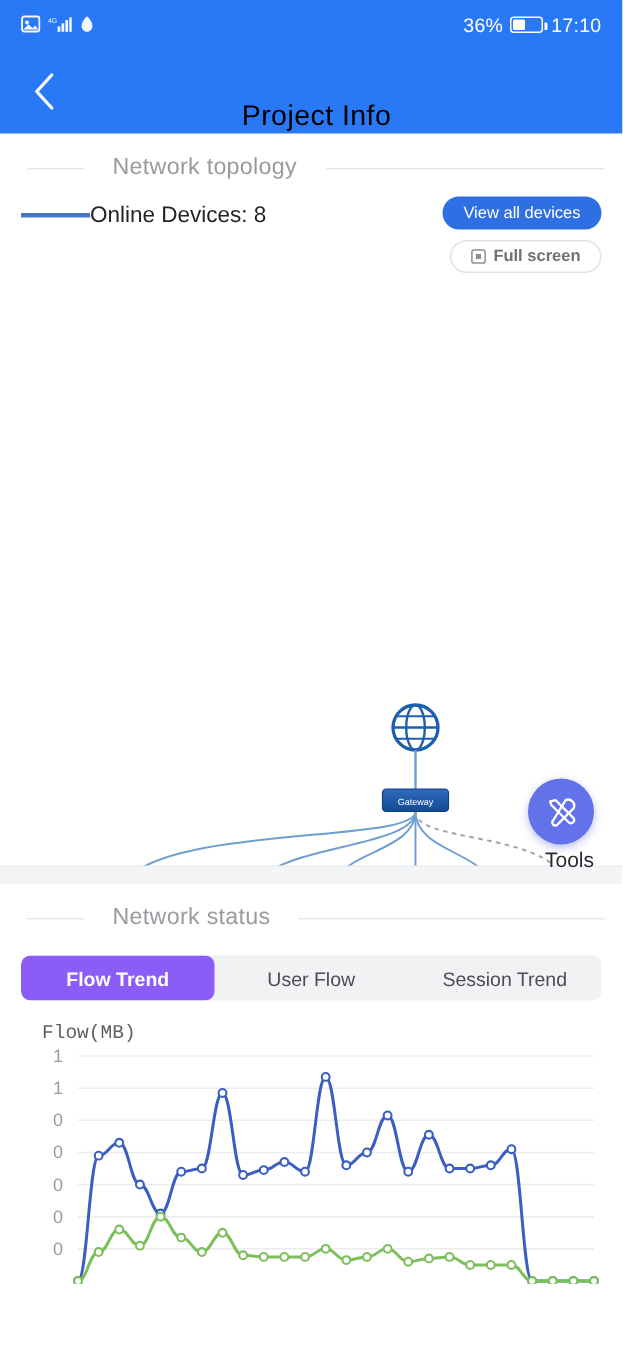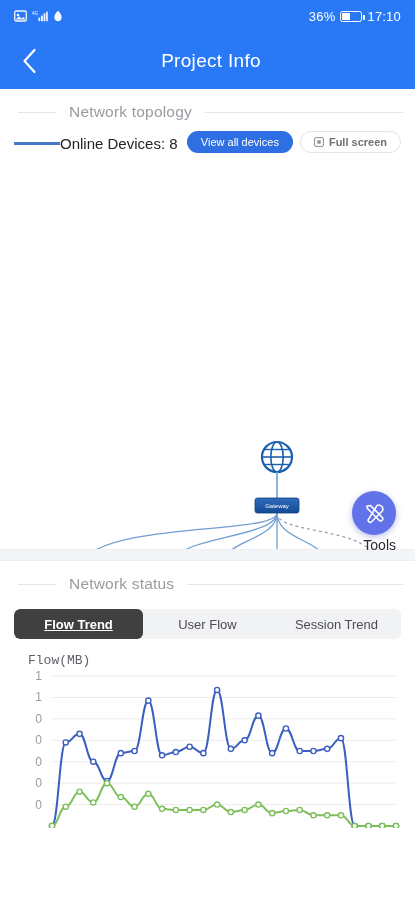--- a/index.html
+++ b/index.html
@@ -25,54 +25,54 @@
     position:relative; display:inline-block;
   }
   .battery::after{
     content:"";position:absolute;right:-3.5px;top:3px;width:2px;height:5px;
     background:#fff;border-radius:0 1px 1px 0;
   }
   .battery i{ position:absolute;left:1px;top:1px;bottom:1px;width:40%;background:#fff;border-radius:1px;display:block;}
 
   
   .navbar{
-    height:57px;background:#2979f7;color:#ffffff;
-    display:flex;align-items:center;position:relative;padding-left:7px;
+    height:57px;background:#2979f7;color:#000000;
+    display:flex;align-items:flex-end;position:relative;padding-left:7px;
   }
   .nav-back{
     position:absolute;left:12px;top:50%;transform:translateY(-50%);
     width:34px;height:34px;display:flex;align-items:center;justify-content:center;cursor:pointer;
   }
   .nav-title{
     width:100%;text-align:center;font-size:19px;font-weight:400;letter-spacing:.3px;
   }
 
   
   .sec-head{
-    display:flex;align-items:center;gap:13px;
+    display:flex;align-items:center;gap:19px;
     padding:14px 12px 4px 18px;
   }
   .sec-head .rule{ height:1px;background:#e6e6e8;flex:0 0 38px; }
   .sec-head .rule.grow{ flex:1 1 auto; }
   .sec-title{
     color:#9a9aa0;font-size:15.5px;white-space:nowrap;letter-spacing:.2px;
   }
 
   
   .topo-top{
     display:flex;justify-content:space-between;align-items:flex-start;
     padding:6px 14px 0 14px;
   }
   .legend{ padding-top:2px; }
   .legend-row{ display:flex;align-items:center;height:21px; }
   .legend-line{ width:46px;height:0; }
   .legend-line.solid{ border-top:3px solid #4a78c8; }
   .legend-line.dotted{ border-top:2.5px dotted #8a8a8e; }
   .legend-text{ font-size:15px;color:#23232a; white-space:nowrap;}
-  .topo-btns{ display:flex;align-items:flex-end;gap:7px; }
+  .topo-btns{ display:flex;flex-direction:column;align-items:flex-end;gap:7px; }
   .btn-primary{
     background:#2f6fe4;color:#fff;border:none;border-radius:13px;
     font-size:11px;padding:5px 14px;cursor:pointer;white-space:nowrap;
     font-family:inherit;
   }
   .btn-ghost{
     background:#fff;color:#6f6f77;border:1px solid #e3e3e8;border-radius:13px;
     font-size:11px;padding:4px 13px;cursor:pointer;white-space:nowrap;
     display:flex;align-items:center;gap:5px;font-family:inherit;font-weight:bold;
   }
@@ -96,21 +96,21 @@
   
   .tabs{
     margin:12px 14px 0 14px;background:#f1f2f4;border-radius:6px;
     display:flex;height:30px;overflow:hidden;
   }
   .tab{
     flex:1;display:flex;align-items:center;justify-content:center;
     font-size:13px;color:#4c4c55;cursor:pointer;border-radius:6px;
     font-family:inherit;
   }
-  .tab.active{ background:#404040;color:#fff;font-weight:600;text-decoration:underline; }
+  .tab.active{ background:#8b5cf6;color:#fff;font-weight:600; }
 
   
   .chart-label{ padding:14px 0 0 28px;font-size:13px;color:#5e5e66;font-family:Liberation Mono, monospace; }
   .chart-area{ position:relative;width:415px;height:160px; }
 </style>
 </head>
 <body>
 
 <div class="statusbar">
   <div class="sb-left">

